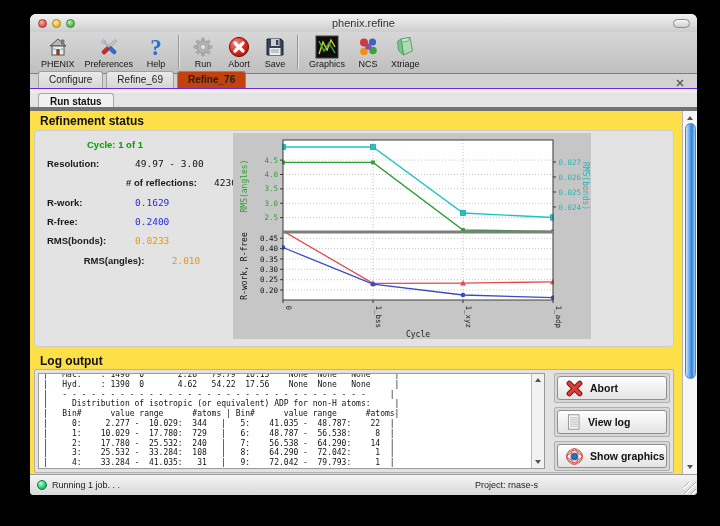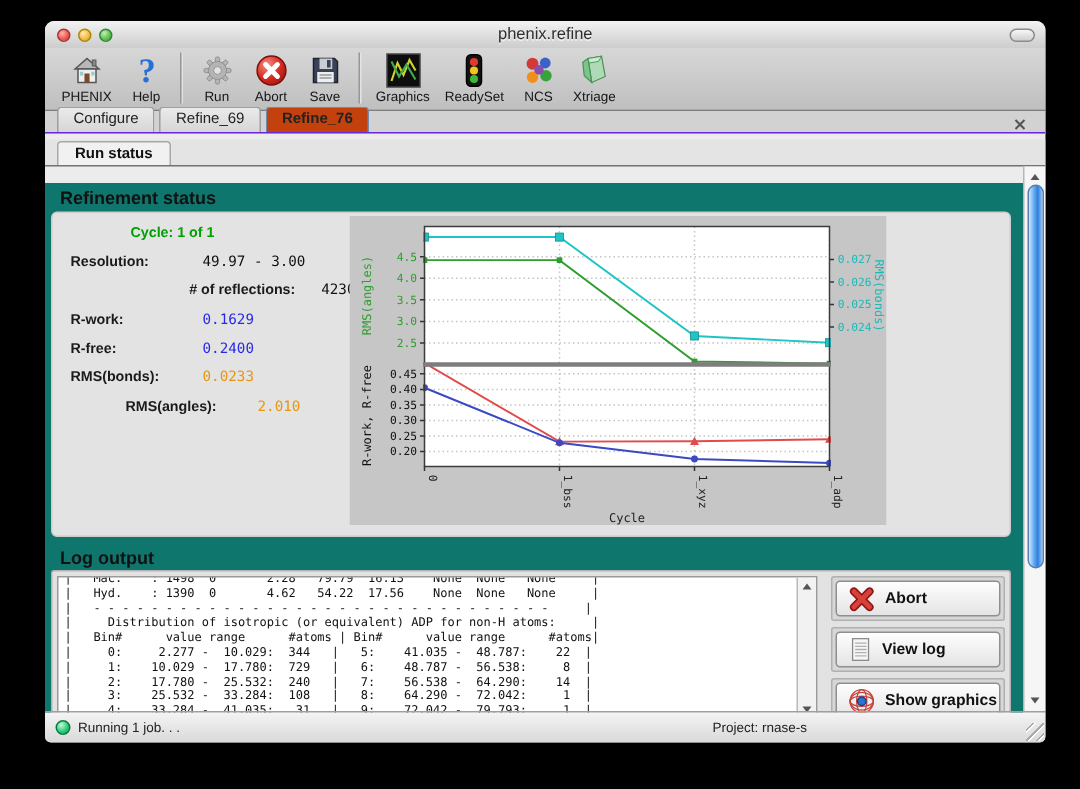--- a/index.html
+++ b/index.html
@@ -27,25 +27,25 @@
   .titem .tlabel{font-size:9px;color:#161616;white-space:nowrap;line-height:11px}
   
   .tabrow{position:absolute;left:0;top:60px;width:100%;height:15px;background:#d2d2d2;
     border-bottom:1px solid #6d28d9;display:flex;align-items:flex-end;padding-left:8px}
   .tab{font-size:10px;padding:2px 10px 3px 10px;margin-right:3px;border:1px solid #9f9f9f;border-bottom:none;
     border-radius:3px 3px 0 0;background:linear-gradient(#eaeaea,#d6d6d6);color:#222}
   .tab.active{background:#c2410c;border-color:#6e8dad;font-weight:bold}
   .tab-close{position:absolute;right:12px;top:4px;width:10px;height:10px}
   
   .subtabs{position:absolute;left:0;top:79px;width:100%;height:18px;background:#e4e4e4;
-    border-bottom:1px solid #737373;padding-left:8px;display:flex;align-items:flex-end}
+    border-bottom:4px solid #737373;padding-left:8px;display:flex;}
   .subtab{font-size:10px;font-weight:bold;padding:2px 11px;border:1px solid #a8a8a8;border-bottom:none;
     border-radius:3px 3px 0 0;background:#f1f1f1;color:#111}
   
-  .content{position:absolute;left:0;top:108px;width:652px;height:363px;background:#0f766e}
+  .content{position:absolute;left:0;top:97px;width:652px;height:363px;background:#fde047}
   .section-heading{font-size:12px;font-weight:bold;color:#111;padding:3px 0 2px 10px}
   .status-panel{position:absolute;left:4px;top:19px;width:640px;height:217px;background:#e3e3e3;
     border:1px solid #cccccc;border-radius:4px}
   .cycle{position:absolute;left:12px;top:8px;font-size:9.5px;font-weight:bold}
   .kv-row{position:absolute;left:12px;width:190px;display:flex}
   .kv-label{font-size:9.5px;font-weight:bold;color:#1a1a1a;width:88px}
   .kv-value{font-size:9.5px;font-family:"DejaVu Sans Mono",monospace}
   .chart{position:absolute;left:198px;top:2px;width:358px;height:206px}
   .log-heading{position:absolute;left:0;top:240px;width:100%}
   .log-region{position:absolute;left:4px;top:258px;width:640px;height:104px;background:#e2e2e2;
@@ -104,20 +104,35 @@
               <rect x="10.3" y="14" width="3.4" height="6" fill="#7a4a2a"></rect>
               <rect x="7.3" y="12.8" width="2.2" height="2.6" fill="#9cc"></rect>
               <rect x="14.8" y="12.8" width="2.2" height="2.6" fill="#9cc"></rect>
             </svg>
           </span>
           <span class="tlabel">PHENIX</span>
         </div>
         <div class="titem">
           <span class="ticon">
             <svg width="24" height="24" viewBox="0 0 24 24">
+              <g transform="rotate(45 12 12)">
+                <rect x="10.9" y="2.5" width="2.4" height="11" fill="#c8cdd4" stroke="#777" stroke-width=".5"></rect>
+                <rect x="10.1" y="13" width="4" height="8" rx="1.8" fill="#cc2b2b" stroke="#7a1515" stroke-width=".5"></rect>
+              </g>
+              <g transform="rotate(-45 12 12)">
+                <path d="M10.5 3 h3 v2 l-1 1.4 v5.6 h-1 V6.4 l-1-1.4 Z" fill="#c8cdd4" stroke="#777" stroke-width=".5"></path>
+                <rect x="10.2" y="12.5" width="3.8" height="8.5" rx="1.8" fill="#2f6fd0" stroke="#173f82" stroke-width=".5"></rect>
+              </g>
+            </svg>
+          </span>
+          <span class="tlabel">Preferences</span>
+        </div>
+        <div class="titem">
+          <span class="ticon">
+            <svg width="24" height="24" viewBox="0 0 24 24">
               <text x="12" y="19.5" font-size="23" font-weight="bold" fill="#2a6fd4" text-anchor="middle" font-family="Liberation Serif,serif">?</text>
             </svg>
           </span>
           <span class="tlabel">Help</span>
         </div>
       </div>
       <div class="tsep"></div>
       <div class="tgroup">
         <div class="titem">
           <span class="ticon">
@@ -168,31 +183,20 @@
       <div class="tgroup">
         <div class="titem">
           <span class="ticon">
             <svg width="24" height="24" viewBox="0 0 24 24">
               <rect x="1" y="1" width="22" height="22" fill="#0d0d0d" stroke="#444"></rect>
               <path d="M4 19 L8 7 L12 15 L16 5 L20 12" stroke="#d3d32e" stroke-width="1.4" fill="none"></path>
               <path d="M4 6 L9 16 L14 8 L20 18" stroke="#3fae4a" stroke-width="1.4" fill="none"></path>
             </svg>
           </span>
           <span class="tlabel">Graphics</span>
-        </div>
-        <div class="titem">
-          <span class="ticon">
-            <svg width="24" height="24" viewBox="0 0 24 24">
-              <rect x="7" y="1.5" width="10" height="21" rx="3" fill="#141414" stroke="#000"></rect>
-              <circle cx="12" cy="6.3" r="2.7" fill="#e03a2f"></circle>
-              <circle cx="12" cy="12" r="2.7" fill="#f5c21e"></circle>
-              <circle cx="12" cy="17.7" r="2.7" fill="#3cb83c"></circle>
-            </svg>
-          </span>
-          <span class="tlabel">ReadySet</span>
         </div>
         <div class="titem">
           <span class="ticon">
             <svg width="24" height="24" viewBox="0 0 24 24">
               <circle cx="8" cy="7.5" r="4" fill="#d23a3a"></circle>
               <circle cx="16.5" cy="7" r="3.6" fill="#3a62c9"></circle>
               <circle cx="17" cy="15.5" r="3.8" fill="#3aa23a"></circle>
               <circle cx="8" cy="16.5" r="3.8" fill="#ef8f1c"></circle>
               <circle cx="12.3" cy="11.6" r="3.2" fill="#8a4fae"></circle>
             </svg>

